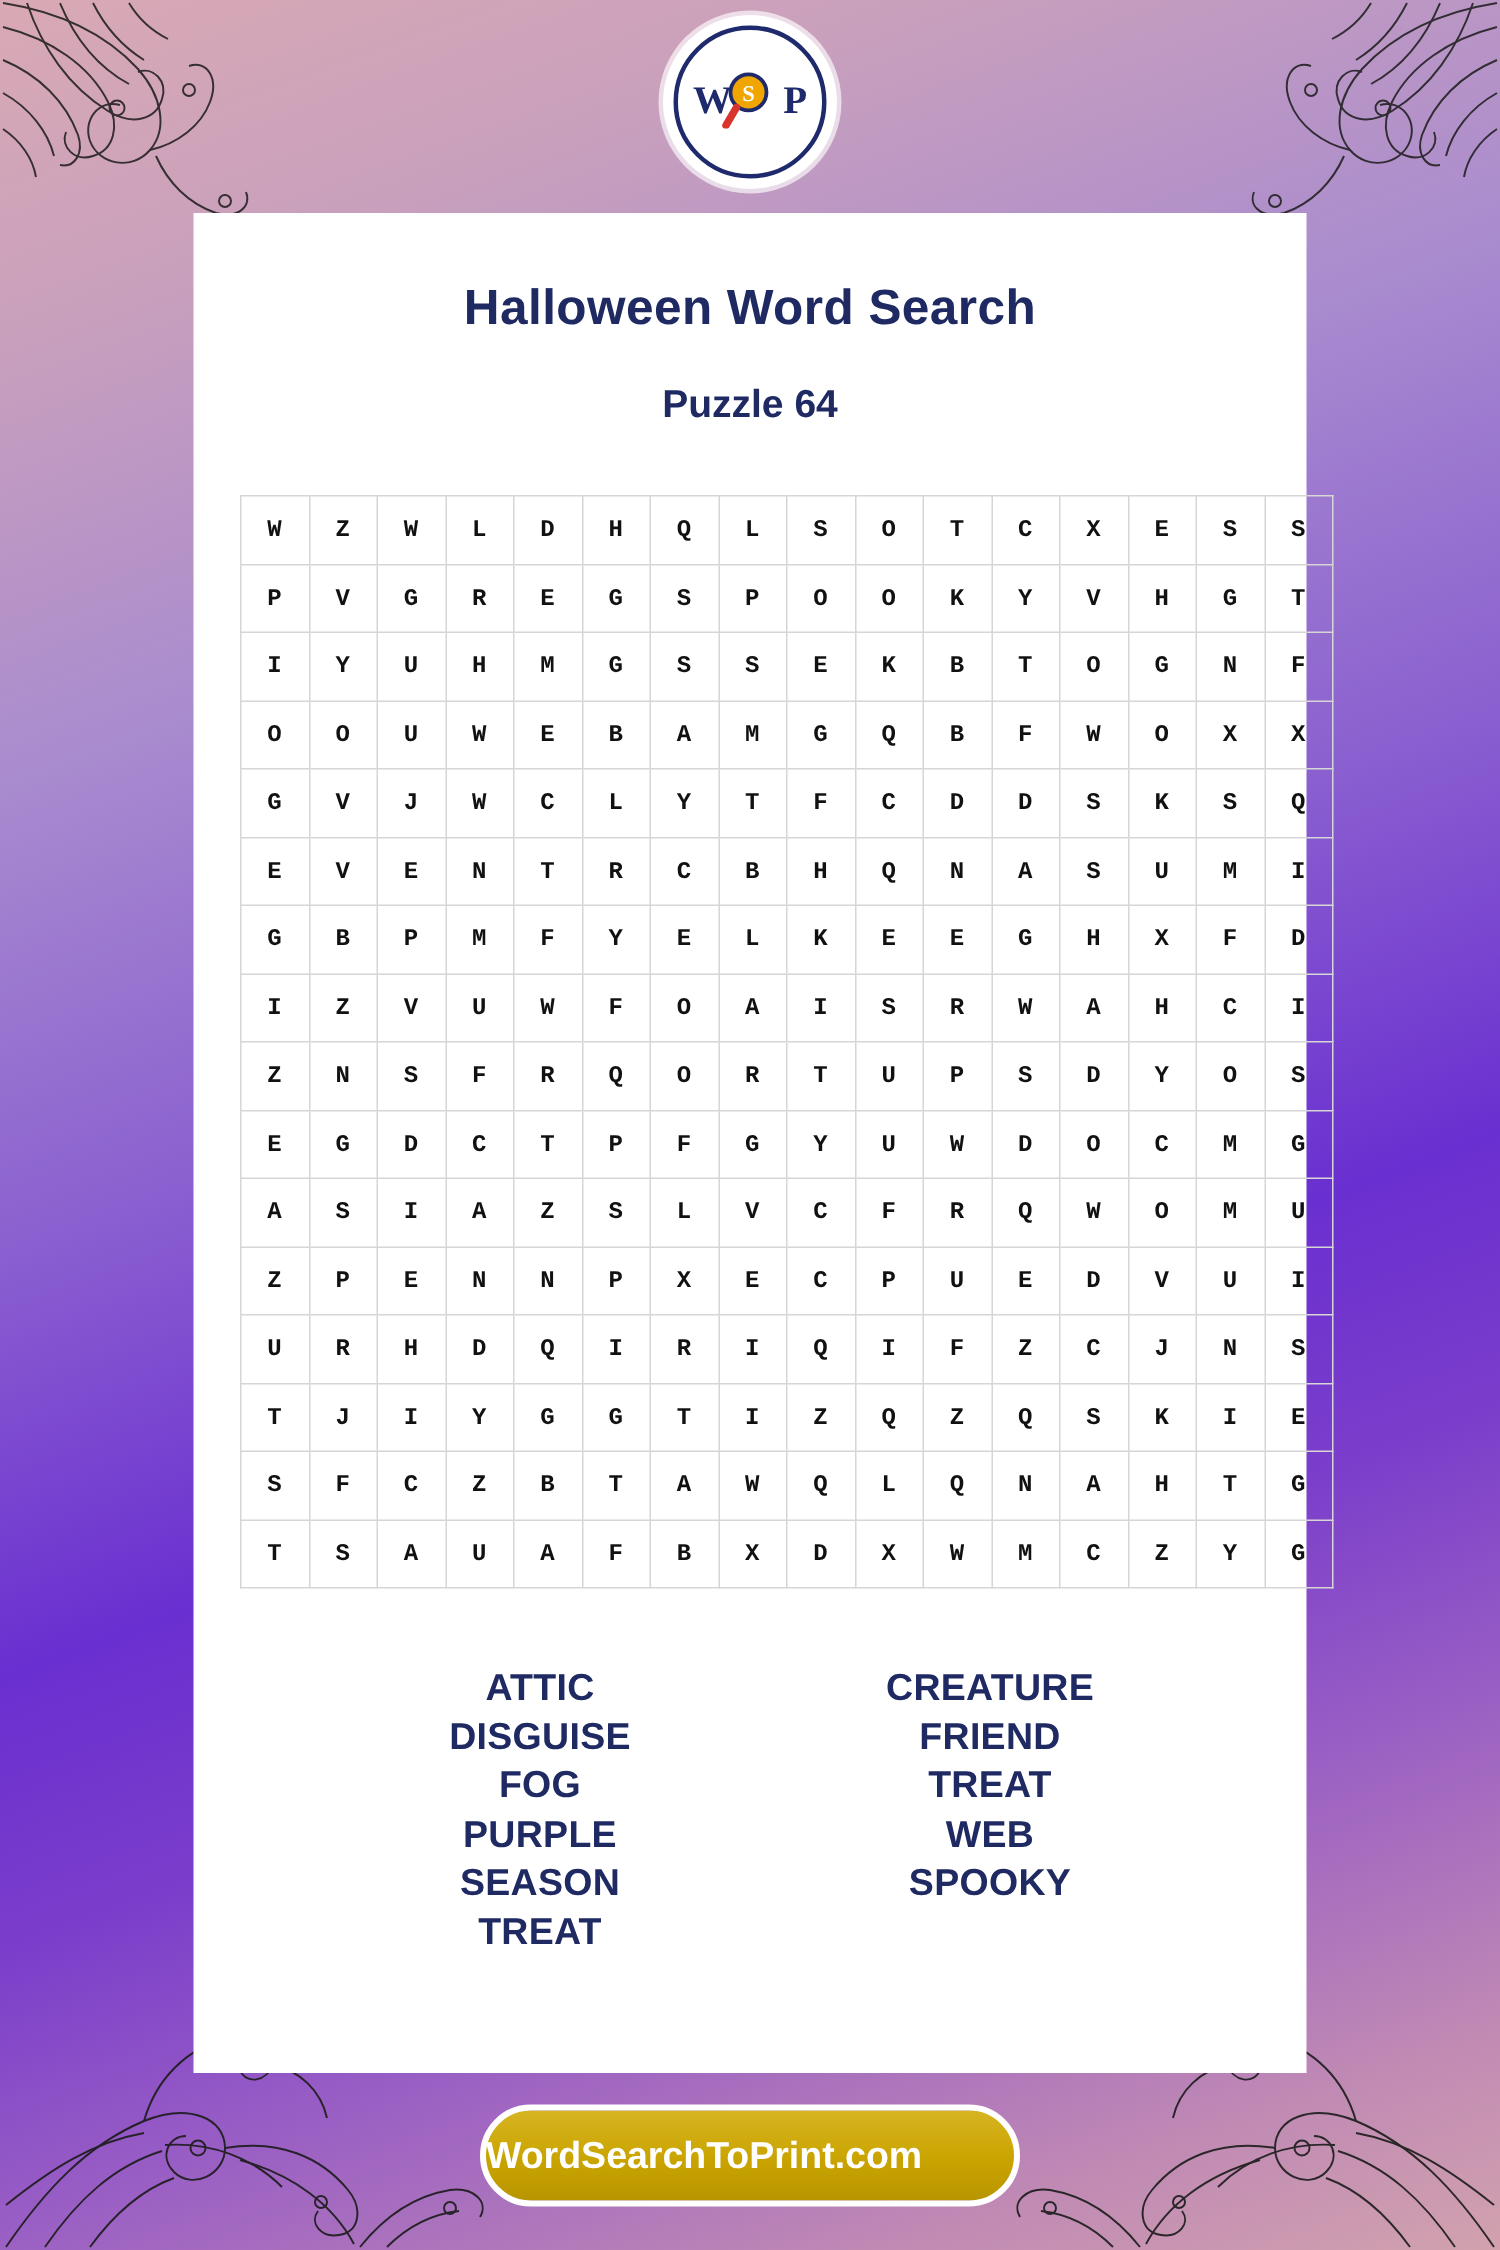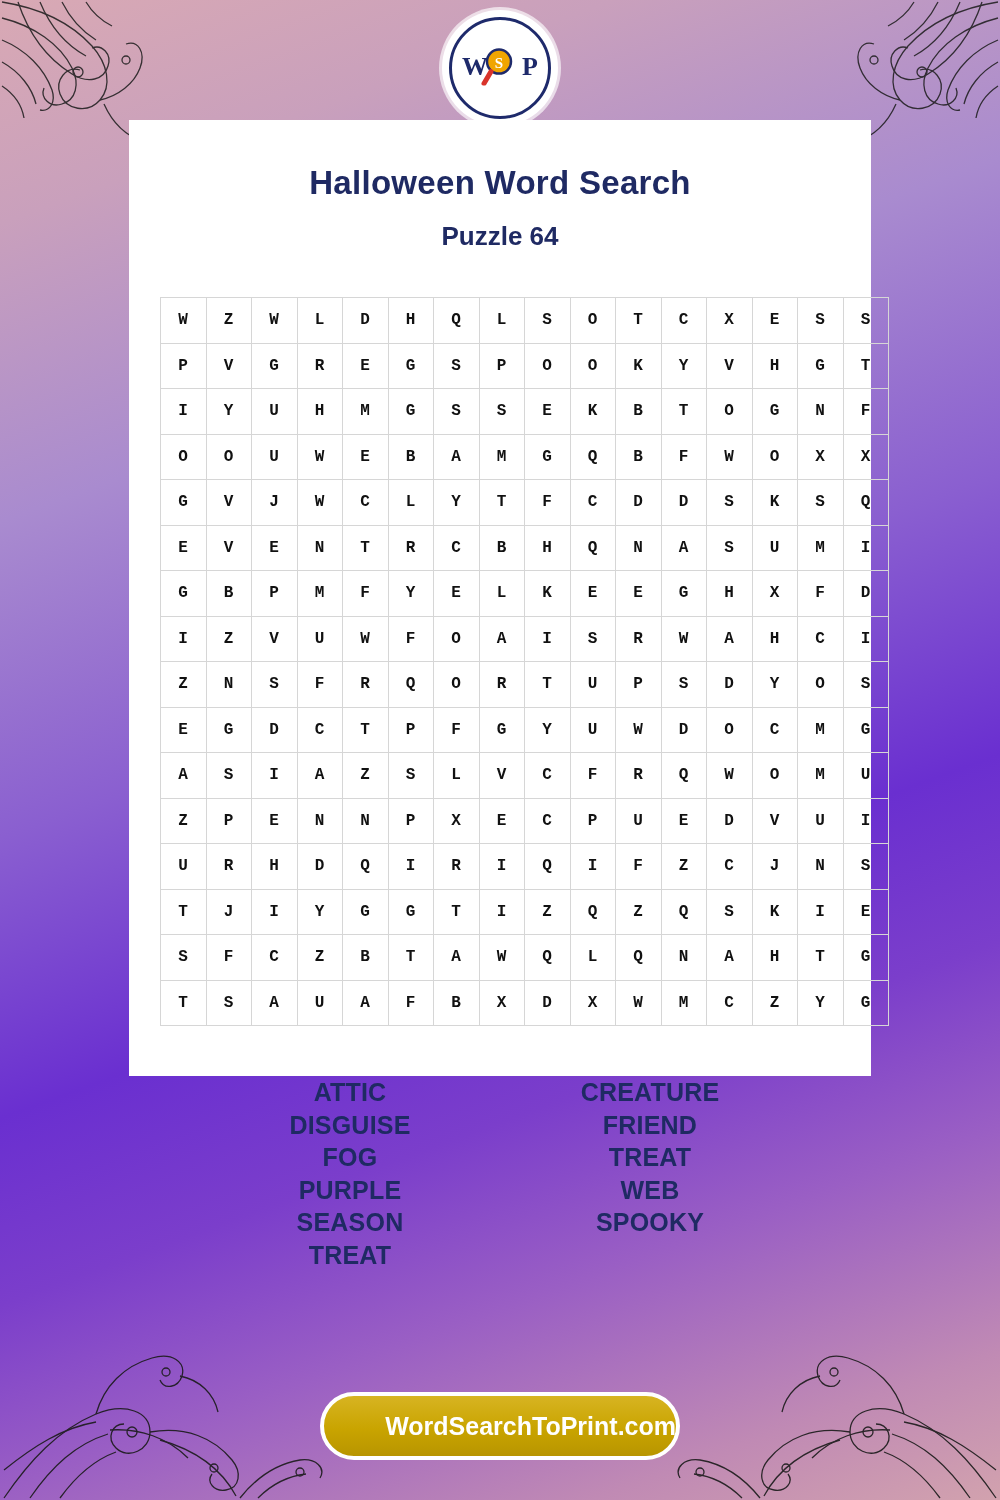--- a/index.html
+++ b/index.html
@@ -88,40 +88,40 @@
     left: 50%;
     top: 50%;
     transform: translate(-50%, -56%);
     width: 40px;
     height: 40px;
   }
 
   .sheet {
     position: absolute;
     left: 129px;
-    top: 120px;
+    top: 142px;
     width: 742px;
-    height: 956px;
+    height: 1240px;
     background: #ffffff;
     z-index: 4;
   }
   .title {
     text-align: center;
     color: #1f2a63;
     font-size: 33px;
     font-weight: bold;
     margin-top: 44px;
     letter-spacing: 0.3px;
   }
   .subtitle {
     text-align: center;
     color: #1f2a63;
     font-size: 26px;
     font-weight: bold;
-    margin-top: 19px;
+    margin-top: 30px;
   }
 
   .grid-wrap {
     margin: 45px auto 0;
     width: 680px;
   }
   table.grid {
     border-collapse: collapse;
     width: 680px;
     table-layout: fixed;
@@ -136,48 +136,48 @@
     font-size: 16px;
     font-weight: bold;
     color: #111;
     letter-spacing: 0.5px;
   }
 
   .words {
     margin: 50px auto 12px;
     width: 620px;
     display: flex;
-    justify-content: center;
+    justify-content: flex-end;
   }
   .word-col {
     width: 300px;
     text-align: center;
   }
   .word {
     color: #1f2a63;
     font-size: 25px;
     font-weight: bold;
     line-height: 32.5px;
     letter-spacing: 0.2px;
   }
 
   .footer-btn {
     position: absolute;
     left: 50%;
     margin-left: -180px;
-    bottom: 40px;
+    bottom: 29px;
     width: 360px;
     height: 68px;
     border-radius: 34px;
     background: linear-gradient(180deg, #d7b422 0%, #c9a400 55%, #b89500 100%);
     border: 4px solid #ffffff;
     box-sizing: border-box;
     display: flex;
     align-items: center;
-    justify-content: flex-end;
+    justify-content: flex-start;
     z-index: 6;
   }
   .footer-btn span {
     color: #ffffff;
     font-size: 25px;
     font-weight: bold;
   }
 </style>
 </head>
 <body>

